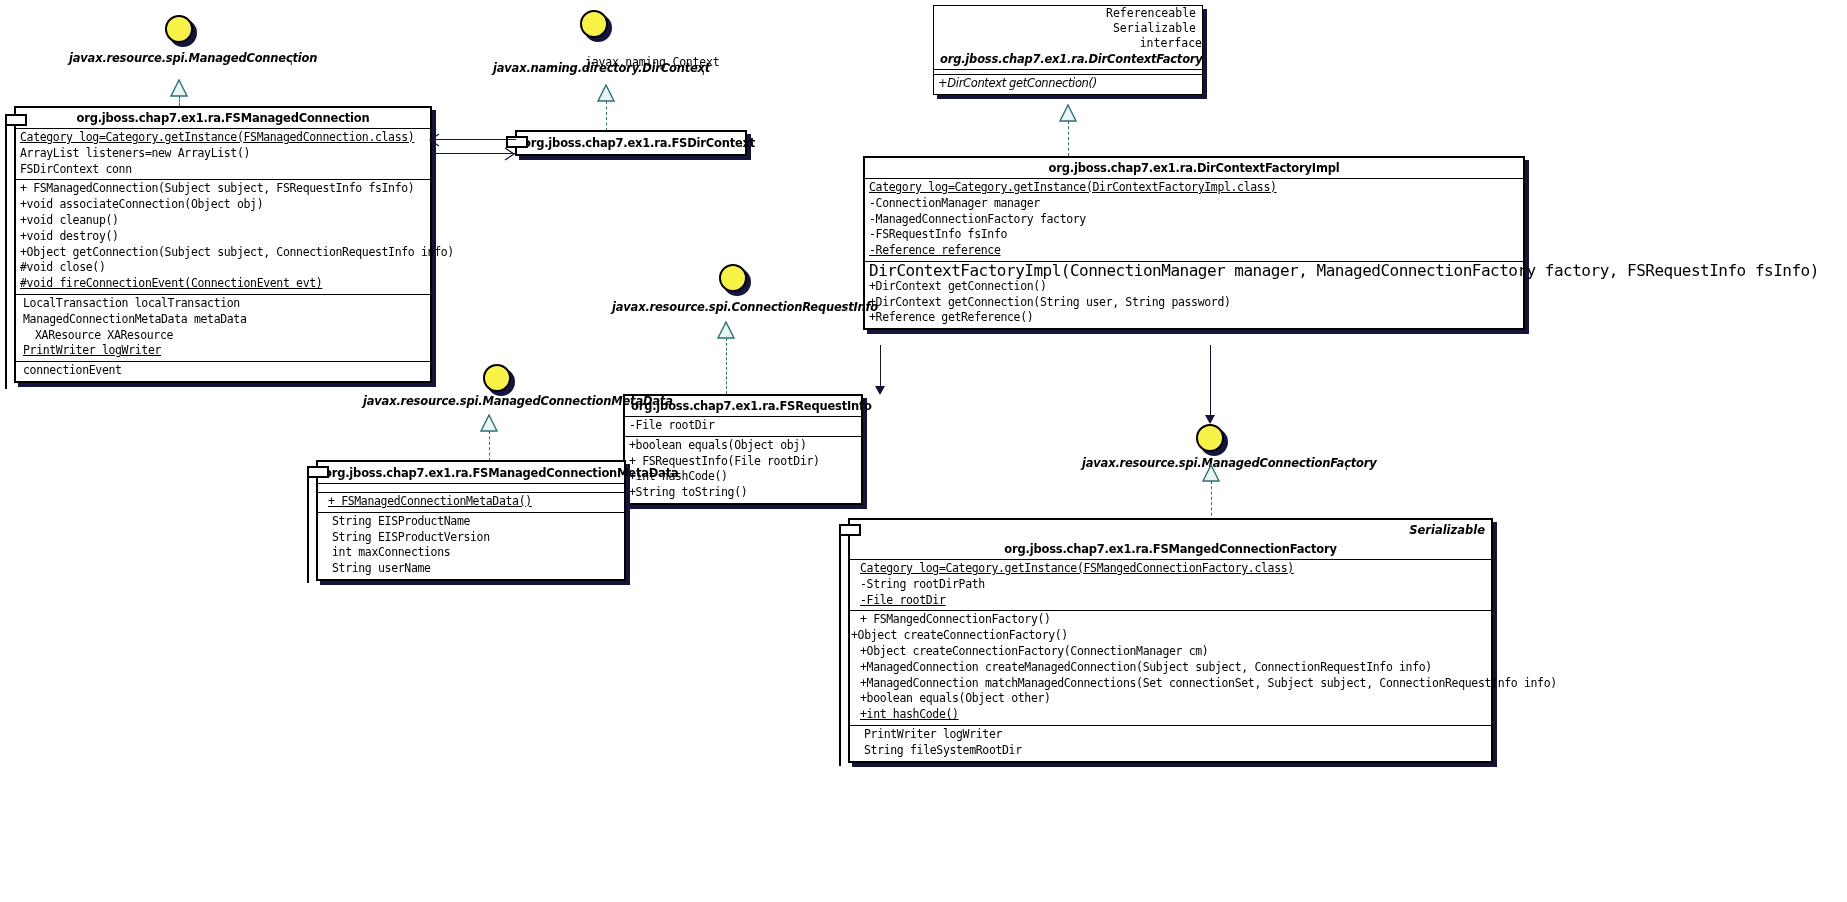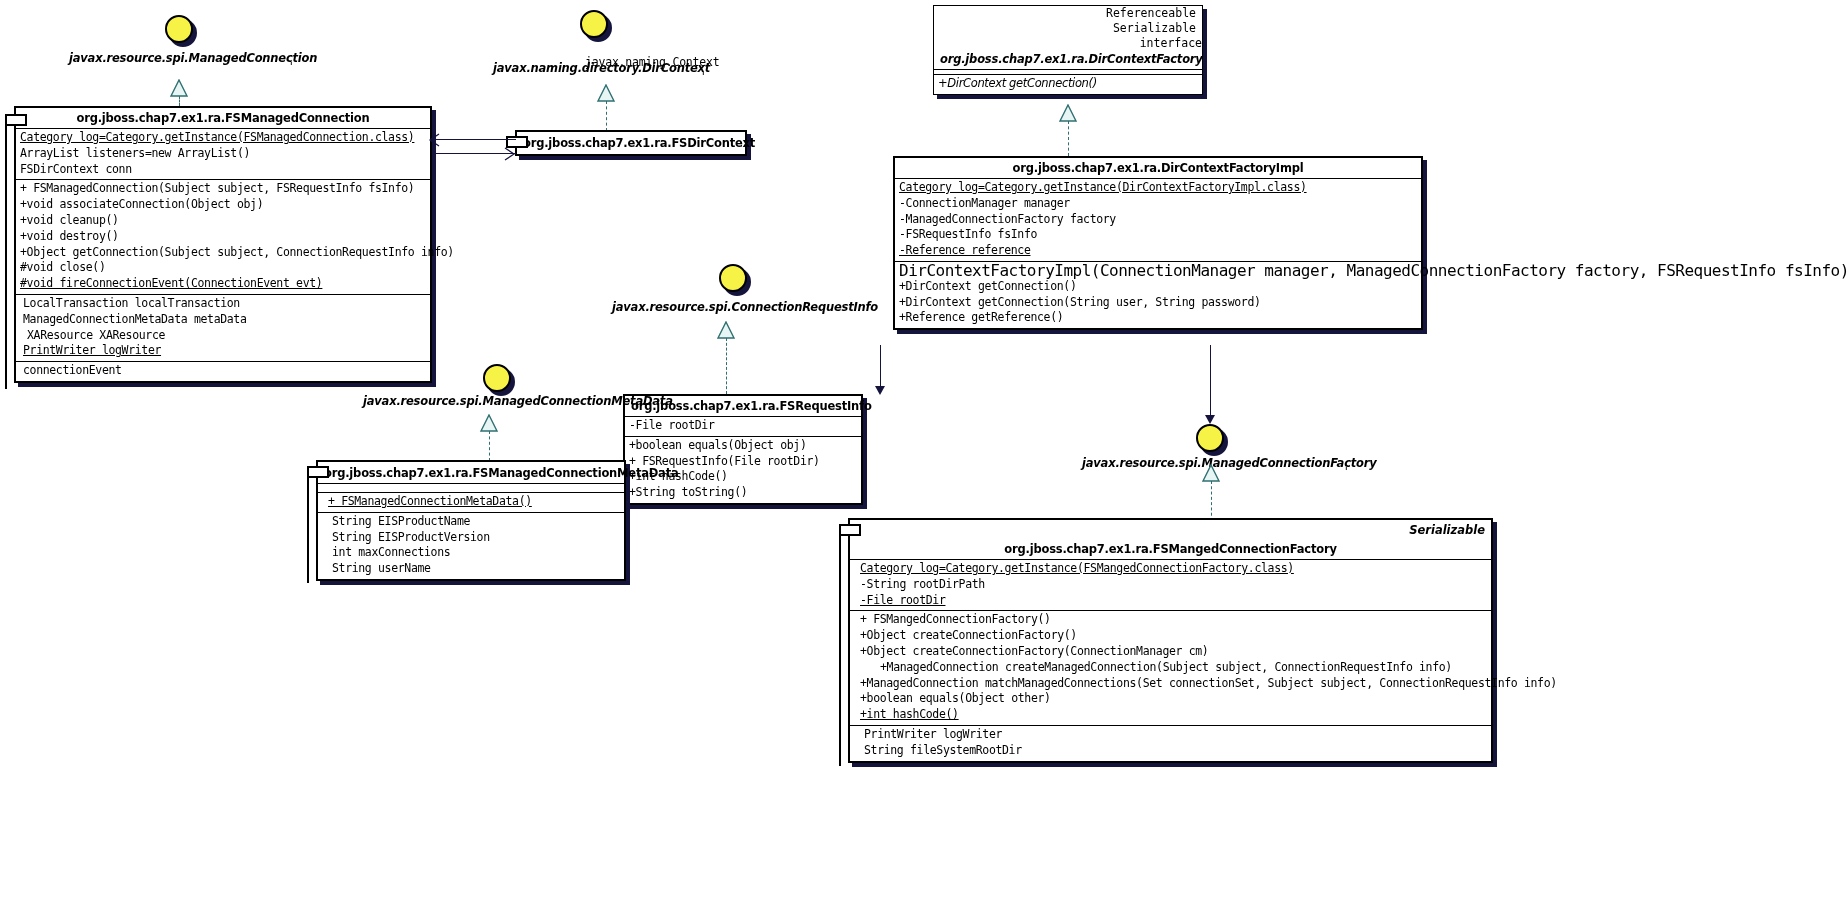--- a/index.html
+++ b/index.html
@@ -80,21 +80,21 @@
       <div class="row">+void associateConnection(Object obj)</div>
       <div class="row">+void cleanup()</div>
       <div class="row">+void destroy()</div>
       <div class="row">+Object getConnection(Subject subject, ConnectionRequestInfo info)</div>
       <div class="row">#void close()</div>
       <div class="row u">#void fireConnectionEvent(ConnectionEvent evt)</div>
     </div>
     <div class="compartment sep">
       <div class="row" style="padding-left:7px;">LocalTransaction localTransaction</div>
       <div class="row" style="padding-left:7px;">ManagedConnectionMetaData metaData</div>
-      <div class="row" style="padding-left:11px;">XAResource XAResource</div>
+      <div class="row" style="padding-left:19px;">XAResource XAResource</div>
       <div class="row u" style="padding-left:7px;">PrintWriter logWriter</div>
     </div>
     <div class="compartment sep">
       <div class="row" style="padding-left:7px;">connectionEvent</div>
     </div>
   </div>
 
   <div class="ifc">
     <div class="ball" style="left:580px;top:10px;"></div>
     <div class="ifclabel" style="left:585px;top:55px;font-style:normal;font-weight:normal;font-family:'DejaVu Sans Mono',monospace;">javax.naming.Context</div>
@@ -140,21 +140,21 @@
     </div>
   </div>
 
   <div class="tri" style="left:1058px;top:104px;">
     <svg width="20" height="20" viewBox="0 0 20 20">
         <polygon points="10,1 18,17 2,17" fill="#e7f5f4" stroke="#2f6f70" stroke-width="1.4"></polygon>
       </svg>
   </div>
   <div class="vline" style="left:1068px;top:121px;height:35px;"></div>
 
-  <div class="cbox" style="left:863px;top:156px;width:530px;margin-left:30px;">
+  <div class="cbox" style="left:863px;top:156px;width:662px;">
     <div class="title">org.jboss.chap7.ex1.ra.DirContextFactoryImpl</div>
     <div class="compartment sep">
       <div class="row u">Category log=Category.getInstance(DirContextFactoryImpl.class)</div>
       <div class="row">-ConnectionManager manager</div>
       <div class="row">-ManagedConnectionFactory factory</div>
       <div class="row">-FSRequestInfo fsInfo</div>
       <div class="row u">-Reference reference</div>
     </div>
     <div class="compartment sep">
       <div class="row" style="font-size:16px;letter-spacing:-0.5px;"> DirContextFactoryImpl(ConnectionManager manager, ManagedConnectionFactory factory, FSRequestInfo fsInfo)</div>
@@ -239,23 +239,23 @@
     <div class="lbar" style="height:230px;"></div>
     <div class="stereo" style="font-style:italic;font-family:'DejaVu Sans','Liberation Sans',sans-serif;font-weight:bold;padding-top:3px;">Serializable</div>
     <div class="title" style="padding-top:4px;">org.jboss.chap7.ex1.ra.FSMangedConnectionFactory</div>
     <div class="compartment sep">
       <div class="row u" style="padding-left:10px;">Category log=Category.getInstance(FSMangedConnectionFactory.class)</div>
       <div class="row" style="padding-left:10px;">-String rootDirPath</div>
       <div class="row u" style="padding-left:10px;">-File rootDir</div>
     </div>
     <div class="compartment sep">
       <div class="row" style="padding-left:10px;">+ FSMangedConnectionFactory()</div>
-      <div class="row" style="padding-left:10px;">+Object createConnectionFactory()</div>
+      <div class="row" style="padding-left:1px;">+Object createConnectionFactory()</div>
       <div class="row" style="padding-left:10px;">+Object createConnectionFactory(ConnectionManager cm)</div>
-      <div class="row" style="padding-left:10px;margin-left:20px;">+ManagedConnection createManagedConnection(Subject subject, ConnectionRequestInfo info)</div>
+      <div class="row" style="padding-left:10px;">+ManagedConnection createManagedConnection(Subject subject, ConnectionRequestInfo info)</div>
       <div class="row" style="padding-left:10px;">+ManagedConnection matchManagedConnections(Set connectionSet, Subject subject, ConnectionRequestInfo info)</div>
       <div class="row" style="padding-left:10px;">+boolean equals(Object other)</div>
       <div class="row u" style="padding-left:10px;">+int hashCode()</div>
     </div>
     <div class="compartment sep">
       <div class="row" style="padding-left:14px;">PrintWriter logWriter</div>
       <div class="row" style="padding-left:14px;">String fileSystemRootDir</div>
     </div>
   </div>
 

